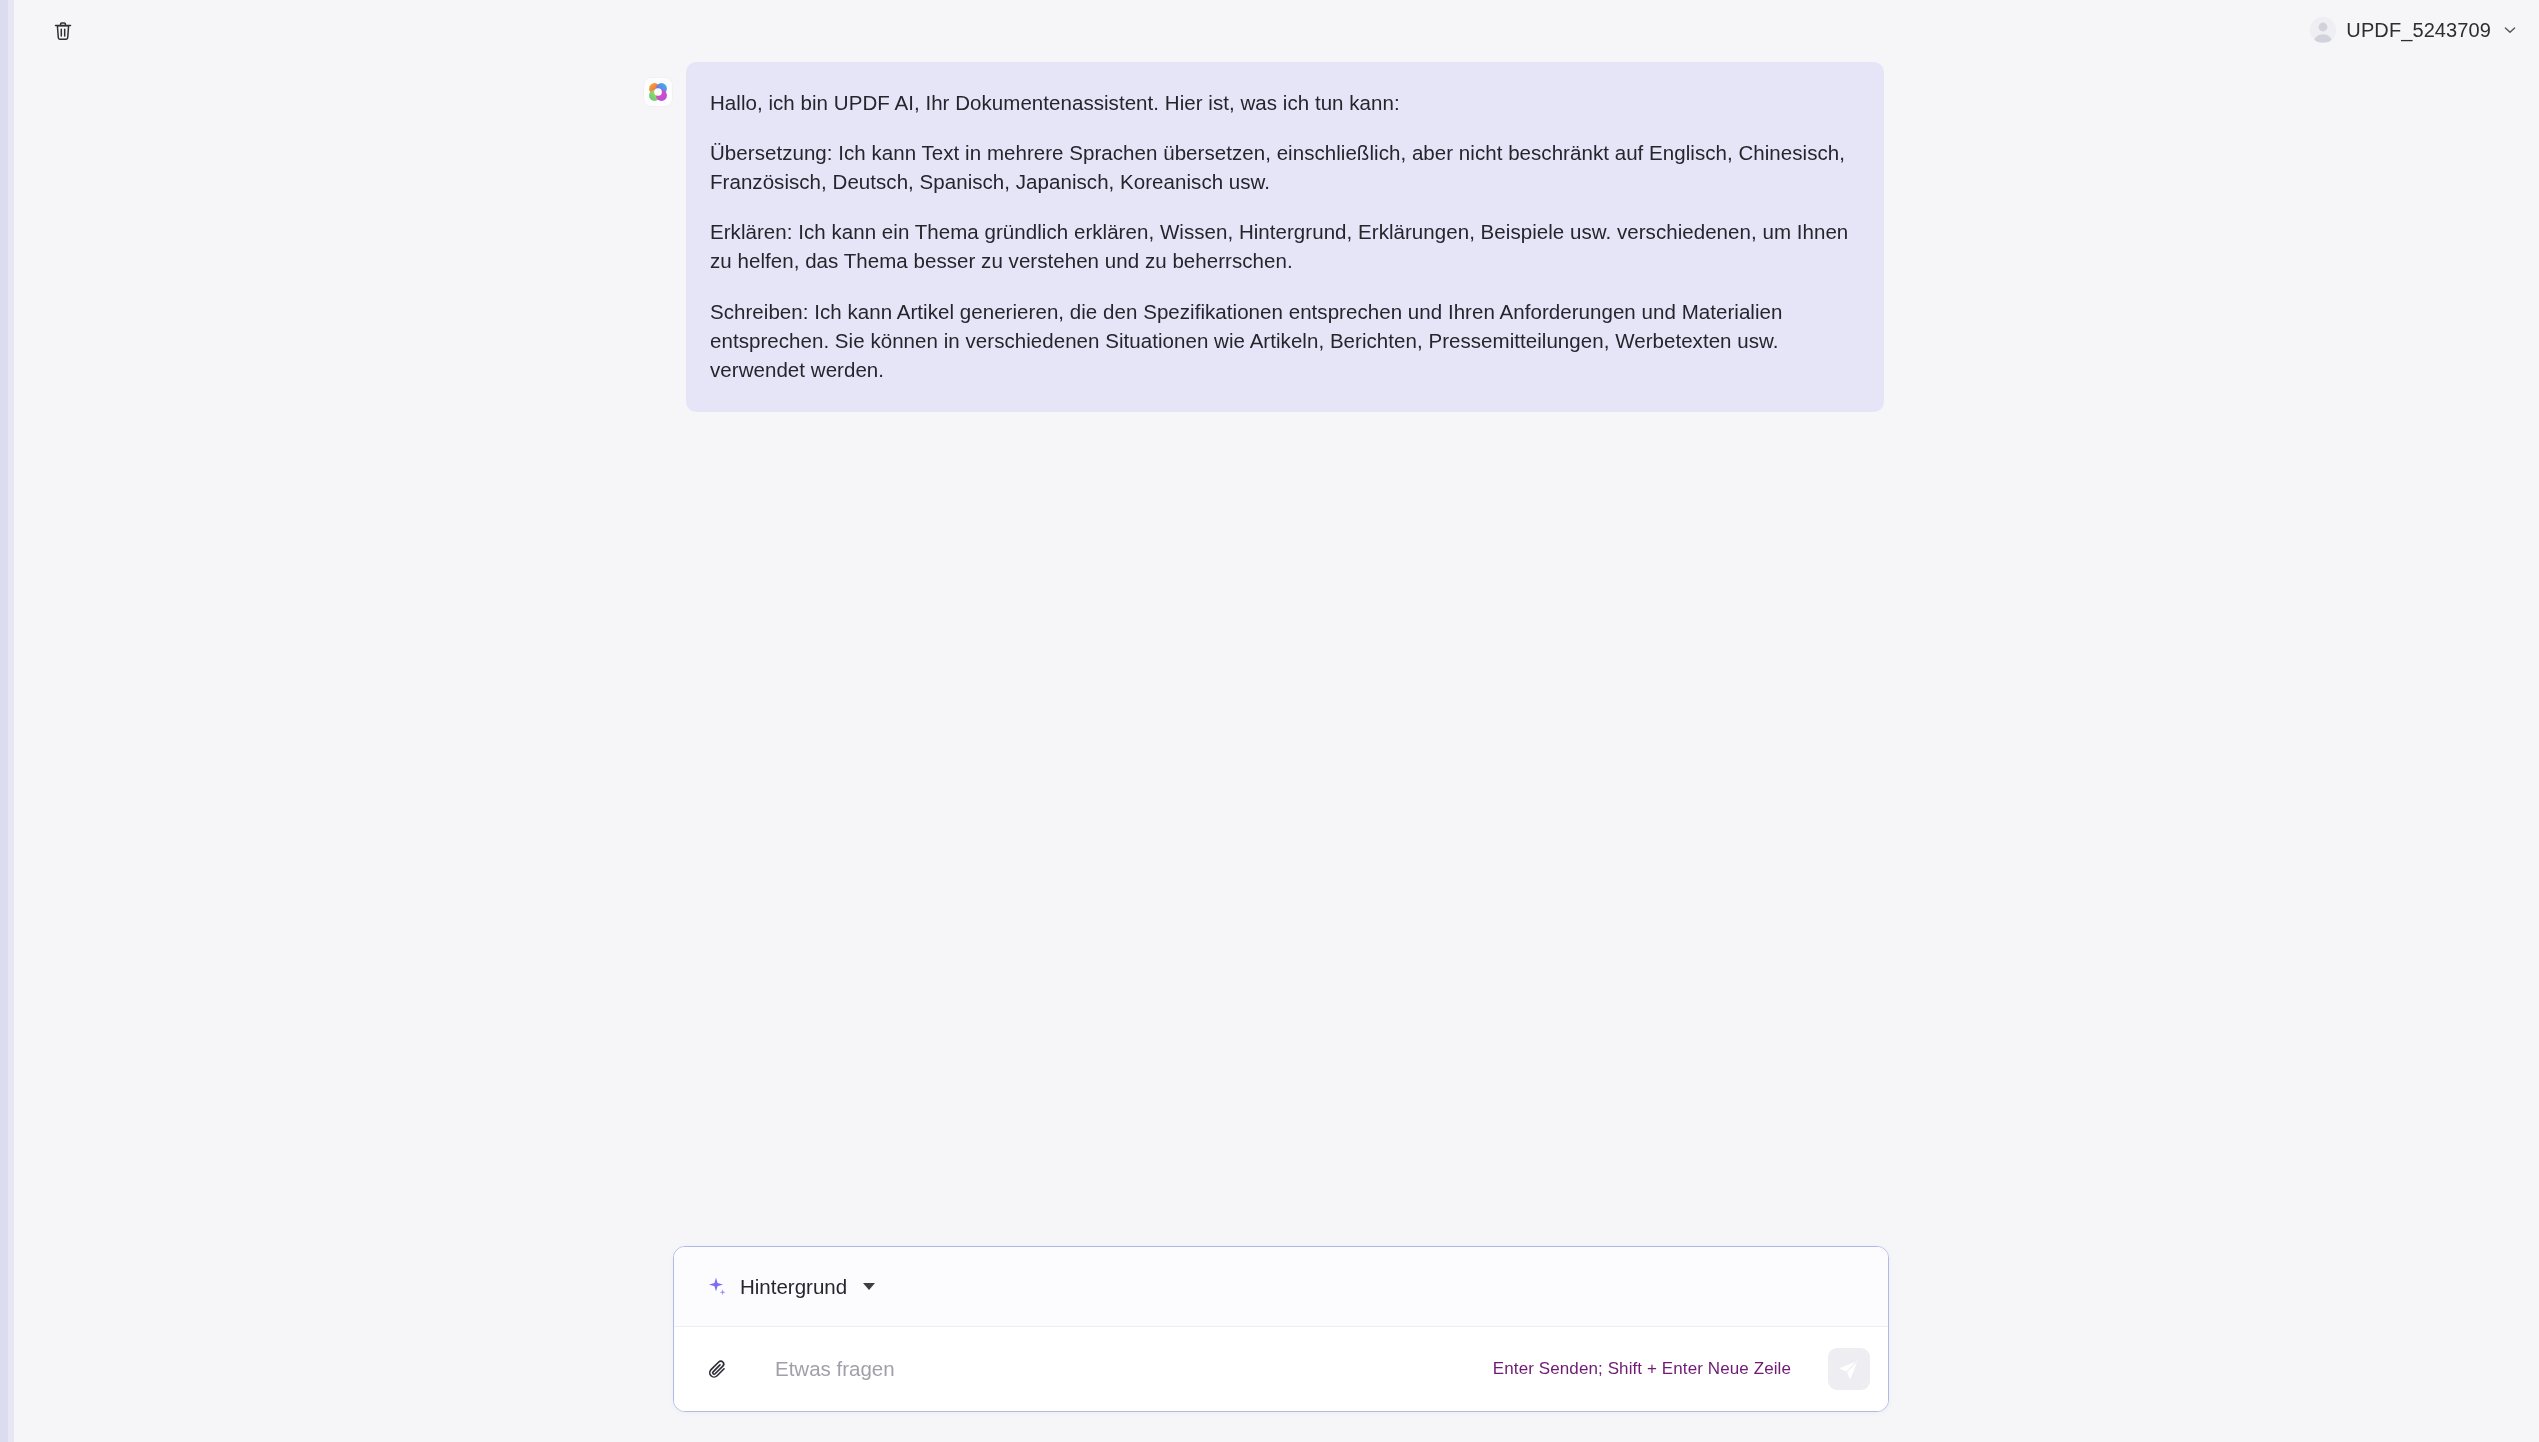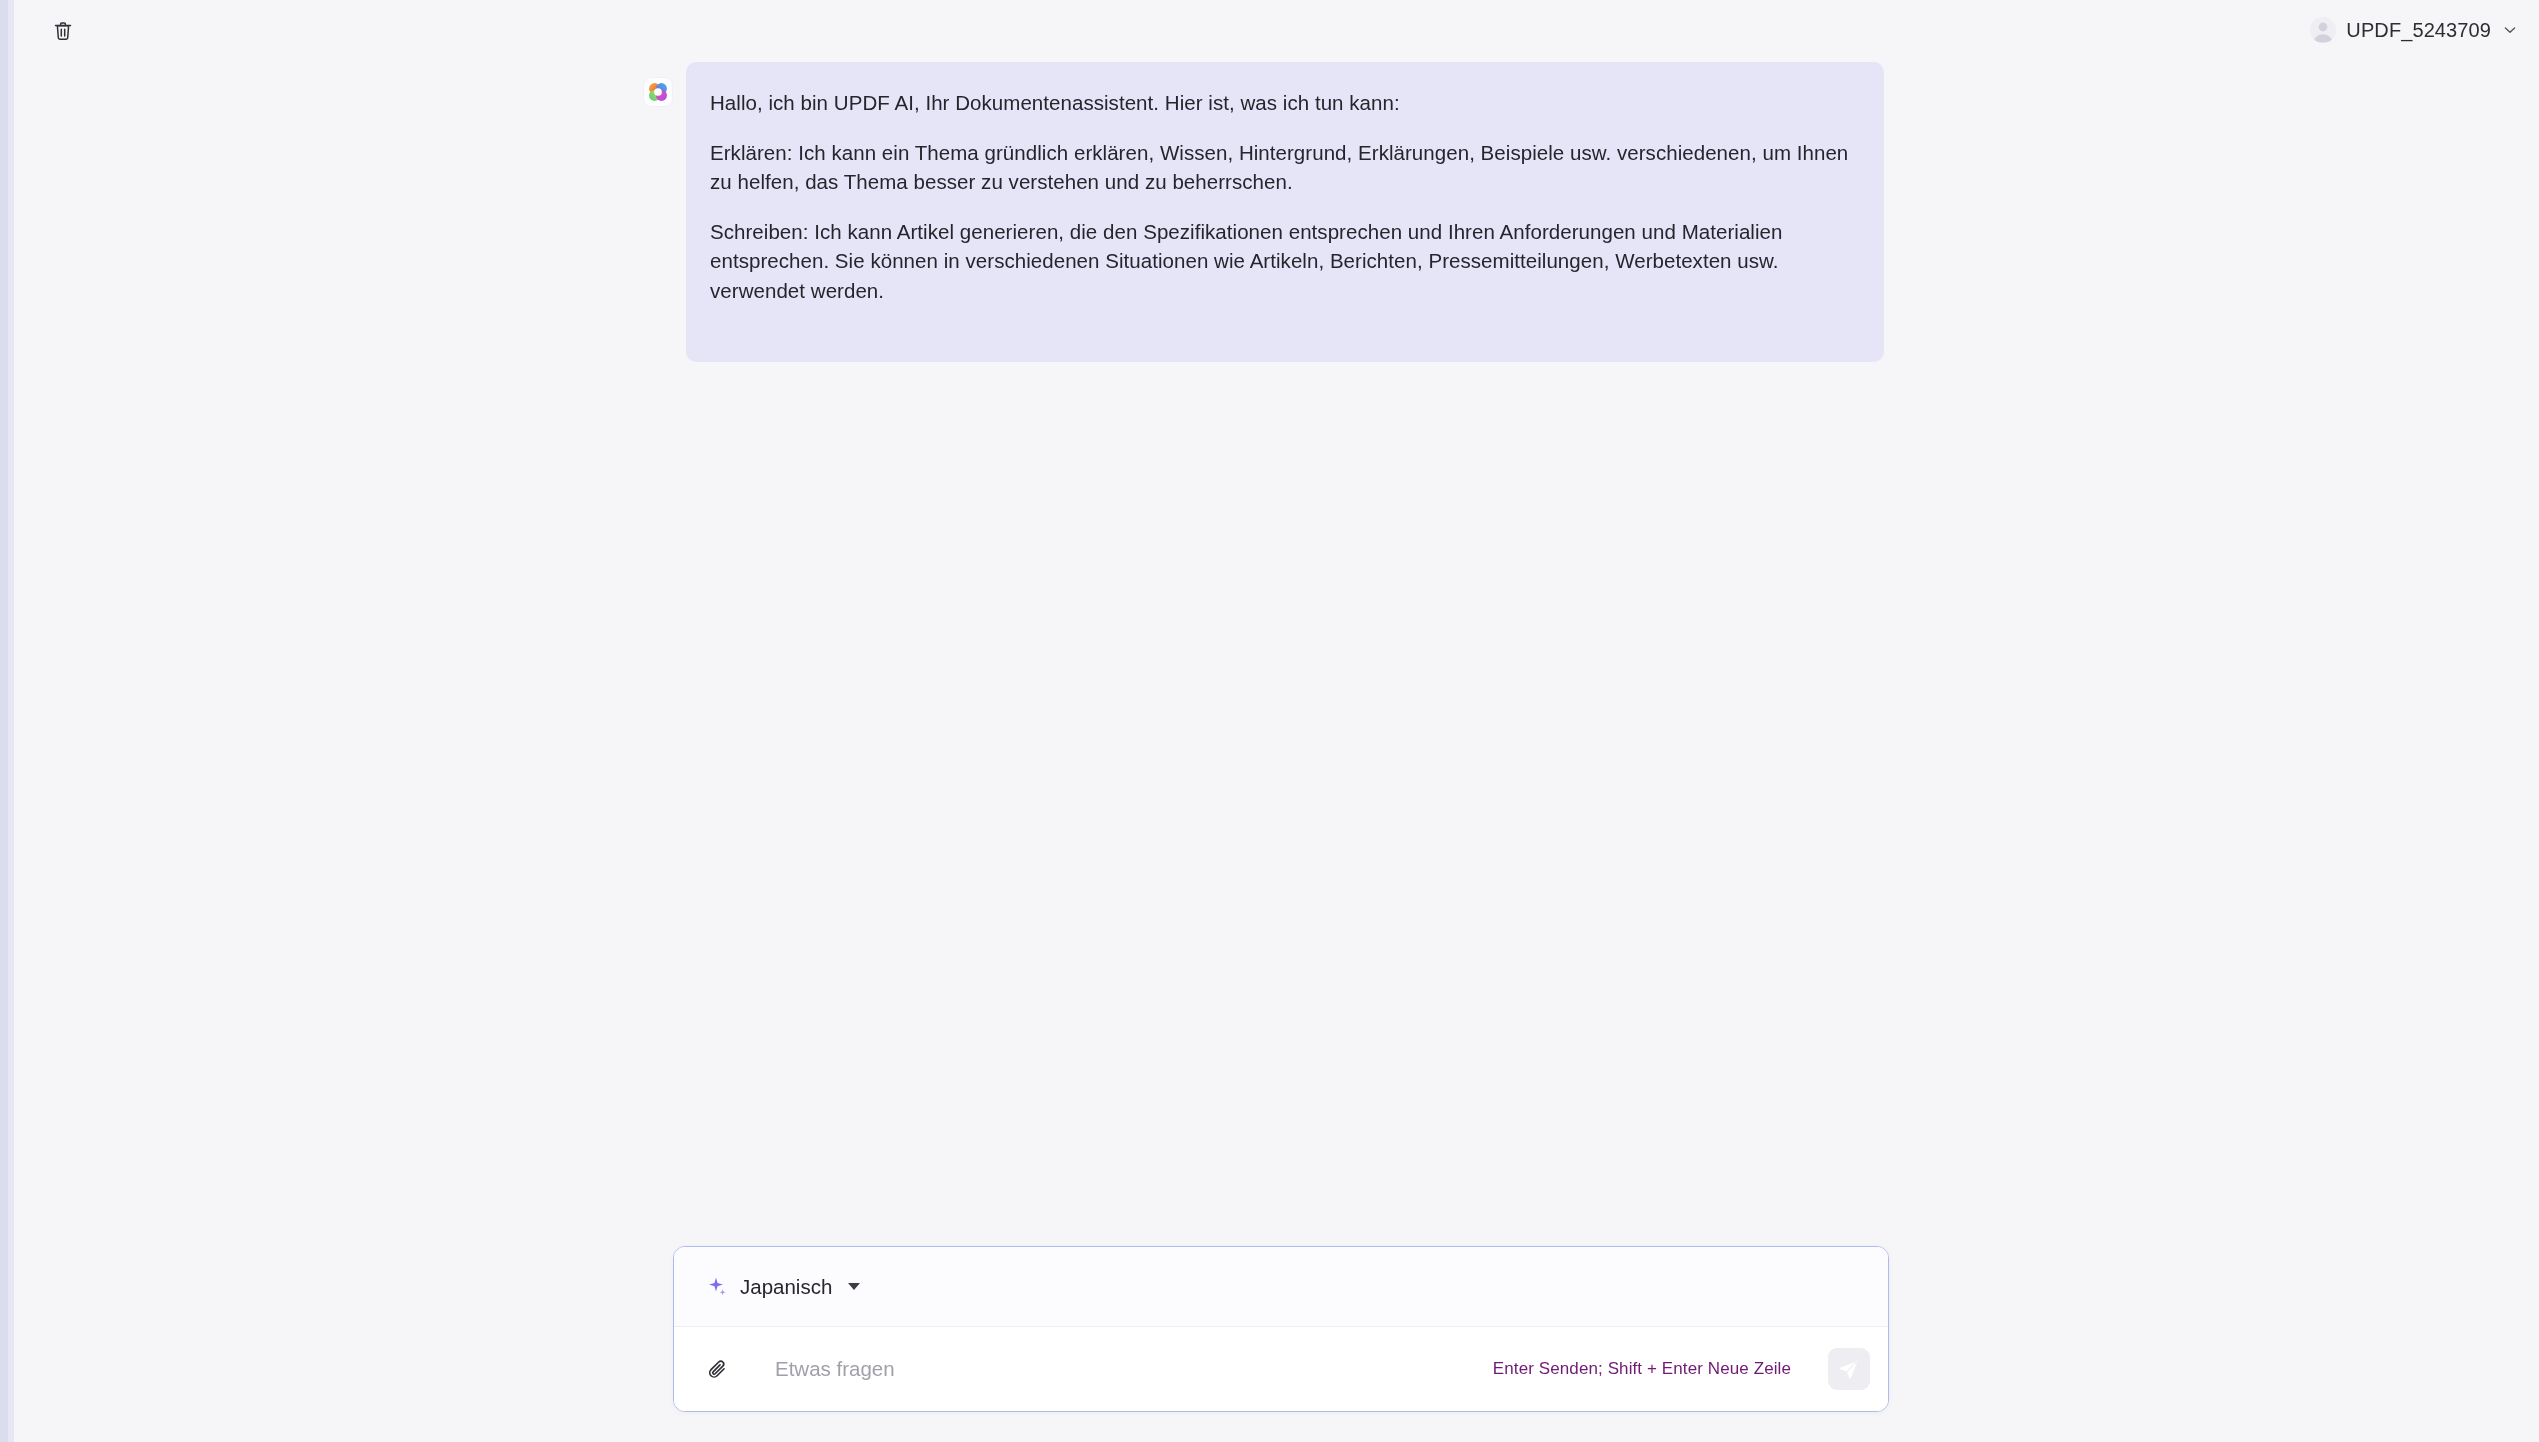--- a/index.html
+++ b/index.html
@@ -292,35 +292,36 @@
           <circle cx="11" cy="11" r="8" fill="url(#g1)"></circle>
           <circle cx="21" cy="11" r="8" fill="url(#g2)"></circle>
           <circle cx="11" cy="21" r="8" fill="url(#g3)"></circle>
           <circle cx="21" cy="21" r="8" fill="url(#g4)"></circle>
           <circle cx="16" cy="16" r="5.6" fill="#ffffff"></circle>
         </svg>
       </span>
 
       <div class="bubble">
         <p>Hallo, ich bin UPDF AI, Ihr Dokumentenassistent. Hier ist, was ich tun kann:</p>
+        <p>Übersetzung: Ich kann Text in mehrere Sprachen übersetzen, einschließlich, aber nicht beschränkt auf Englisch, Chinesisch, Französisch, Deutsch, Spanisch, Japanisch, Koreanisch usw.</p>
         <p>Erklären: Ich kann ein Thema gründlich erklären, Wissen, Hintergrund, Erklärungen, Beispiele usw. verschiedenen, um Ihnen zu helfen, das Thema besser zu verstehen und zu beherrschen.</p>
         <p>Schreiben: Ich kann Artikel generieren, die den Spezifikationen entsprechen und Ihren Anforderungen und Materialien entsprechen. Sie können in verschiedenen Situationen wie Artikeln, Berichten, Pressemitteilungen, Werbetexten usw. verwendet werden.</p>
       </div>
     </div>
   </div>
 
   <div class="composer">
 
     <div class="composer-top">
       <div class="prompt-chip">
         <svg class="sparkle" viewBox="0 0 24 24">
           <path d="M10 2.6 11.5 8 17 9.6 11.5 11.2 10 16.6 8.5 11.2 3 9.6 8.5 8z" fill="#7c6df2"></path>
           <path d="M16.6 14.2l.7 2.3 2.3.7-2.3.7-.7 2.3-.7-2.3-2.3-.7 2.3-.7z" fill="#9f93f5"></path>
         </svg>
-        <span class="prompt-label">Japanisch</span>
+        <span class="prompt-label">Hintergrund</span>
         <span class="caret"></span>
       </div>
     </div>
 
     <div class="composer-bottom">
 
       <div class="clip-btn">
         <svg width="25" height="25" viewBox="0 0 24 24" fill="none">
           <path d="M18.3 11.3 11.6 18a4.1 4.1 0 0 1-5.8-5.8l7.4-7.4a2.7 2.7 0 0 1 3.9 3.9l-7.4 7.4a1.3 1.3 0 0 1-1.9-1.9l6.6-6.6" stroke="#2e2e36" stroke-width="1.6" stroke-linecap="round" stroke-linejoin="round"></path>
         </svg>

